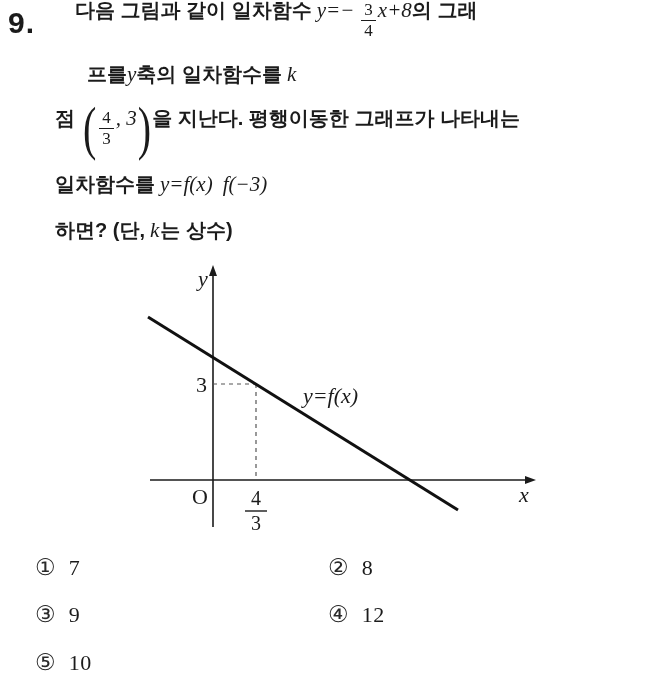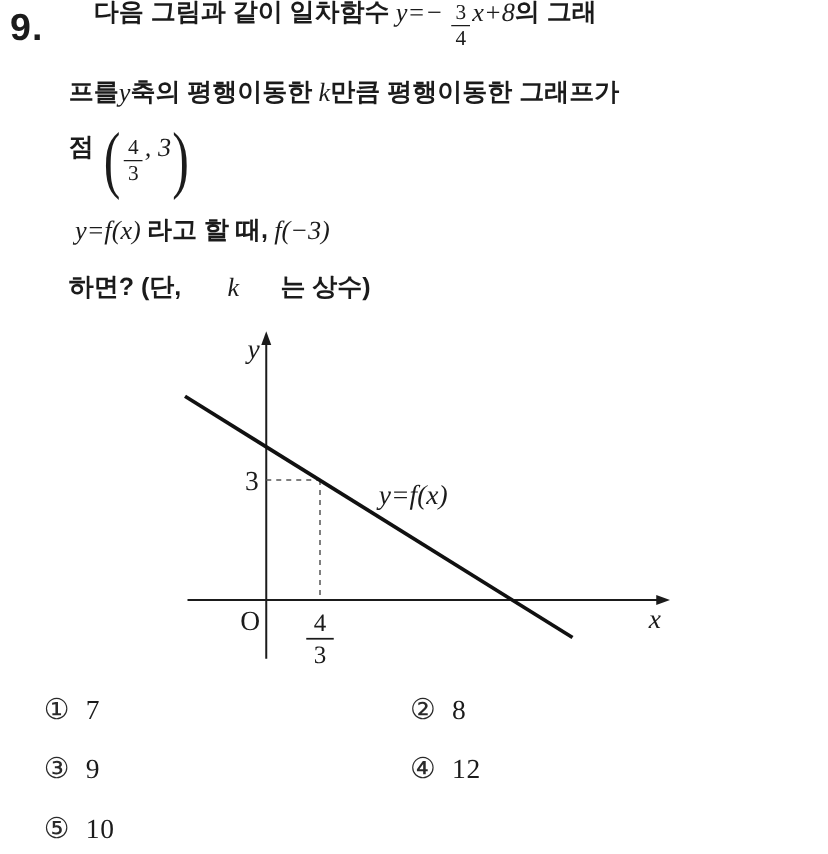--- a/index.html
+++ b/index.html
@@ -10,24 +10,24 @@
   }
   
   #qnum {
     position:absolute; left:8px; top:6px;
     font-size:30px; font-weight:700; letter-spacing:1px;
   }
   #qtext { position:absolute; left:55px; top:0; width:602px; }
   .qline { display:flex; align-items:flex-start; font-size:20px; font-weight:700; line-height:1; }
   .qline .seg { white-space:pre; }
   .l1 { height:64px; padding-left:20px; }
-  .l2 { height:44px; }
+  .l2 { height:44px;margin-left:32px; }
   .l3 { height:66px; }
   .l4 { height:46px; }
-  .l5 { height:38px;gap:32px; }
+  .l5 { height:38px; }
   .math {
     font-family:"Liberation Serif", serif; font-style:italic; font-weight:400;
     font-size:21px; white-space:pre;
   }
   .mpad { margin:0 5px; }
   .frac {
     display:inline-flex; flex-direction:column; align-items:center;
     font-family:"Liberation Serif", serif; font-style:normal; font-weight:400;
     font-size:17px; line-height:1.15; vertical-align:middle; margin:0 2px;
   }
@@ -69,39 +69,39 @@
         <span class="num">3</span>
         <span class="den">4</span>
       </span>
       <span class="math">x+8</span>
       <span class="seg">의 그래</span>
     </div>
 
     <div class="qline l2">
       <span class="seg">프를</span>
       <span class="math">y</span>
-      <span class="seg">축의 평행이동한</span>
+      <span class="seg">축의 일차함수를</span>
       <span class="math" style="margin-left:5px">k</span>
-      <span class="seg">만큼 평행이동한 그래프가</span>
     </div>
 
     <div class="qline l3">
       <span class="seg">점</span>
       <span class="bigparen" style="margin-left:8px">(</span>
       <span class="frac">
         <span class="num">4</span>
         <span class="den">3</span>
       </span>
       <span class="math">, 3</span>
       <span class="bigparen">)</span>
+      <span class="seg">을 지난다. 평행이동한 그래프가 나타내는</span>
     </div>
 
     <div class="qline l4">
+      <span class="seg">일차함수를</span>
       <span class="math mpad">y=f(x)</span>
-      <span class="seg">라고 할 때,</span>
       <span class="math mpad">f(−3)</span>
     </div>
 
     <div class="qline l5">
       <span class="seg">하면? (단,</span>
       <span class="math mpad">k</span>
       <span class="seg" style="margin-left:-4px">는 상수)</span>
     </div>
   </div>
 

